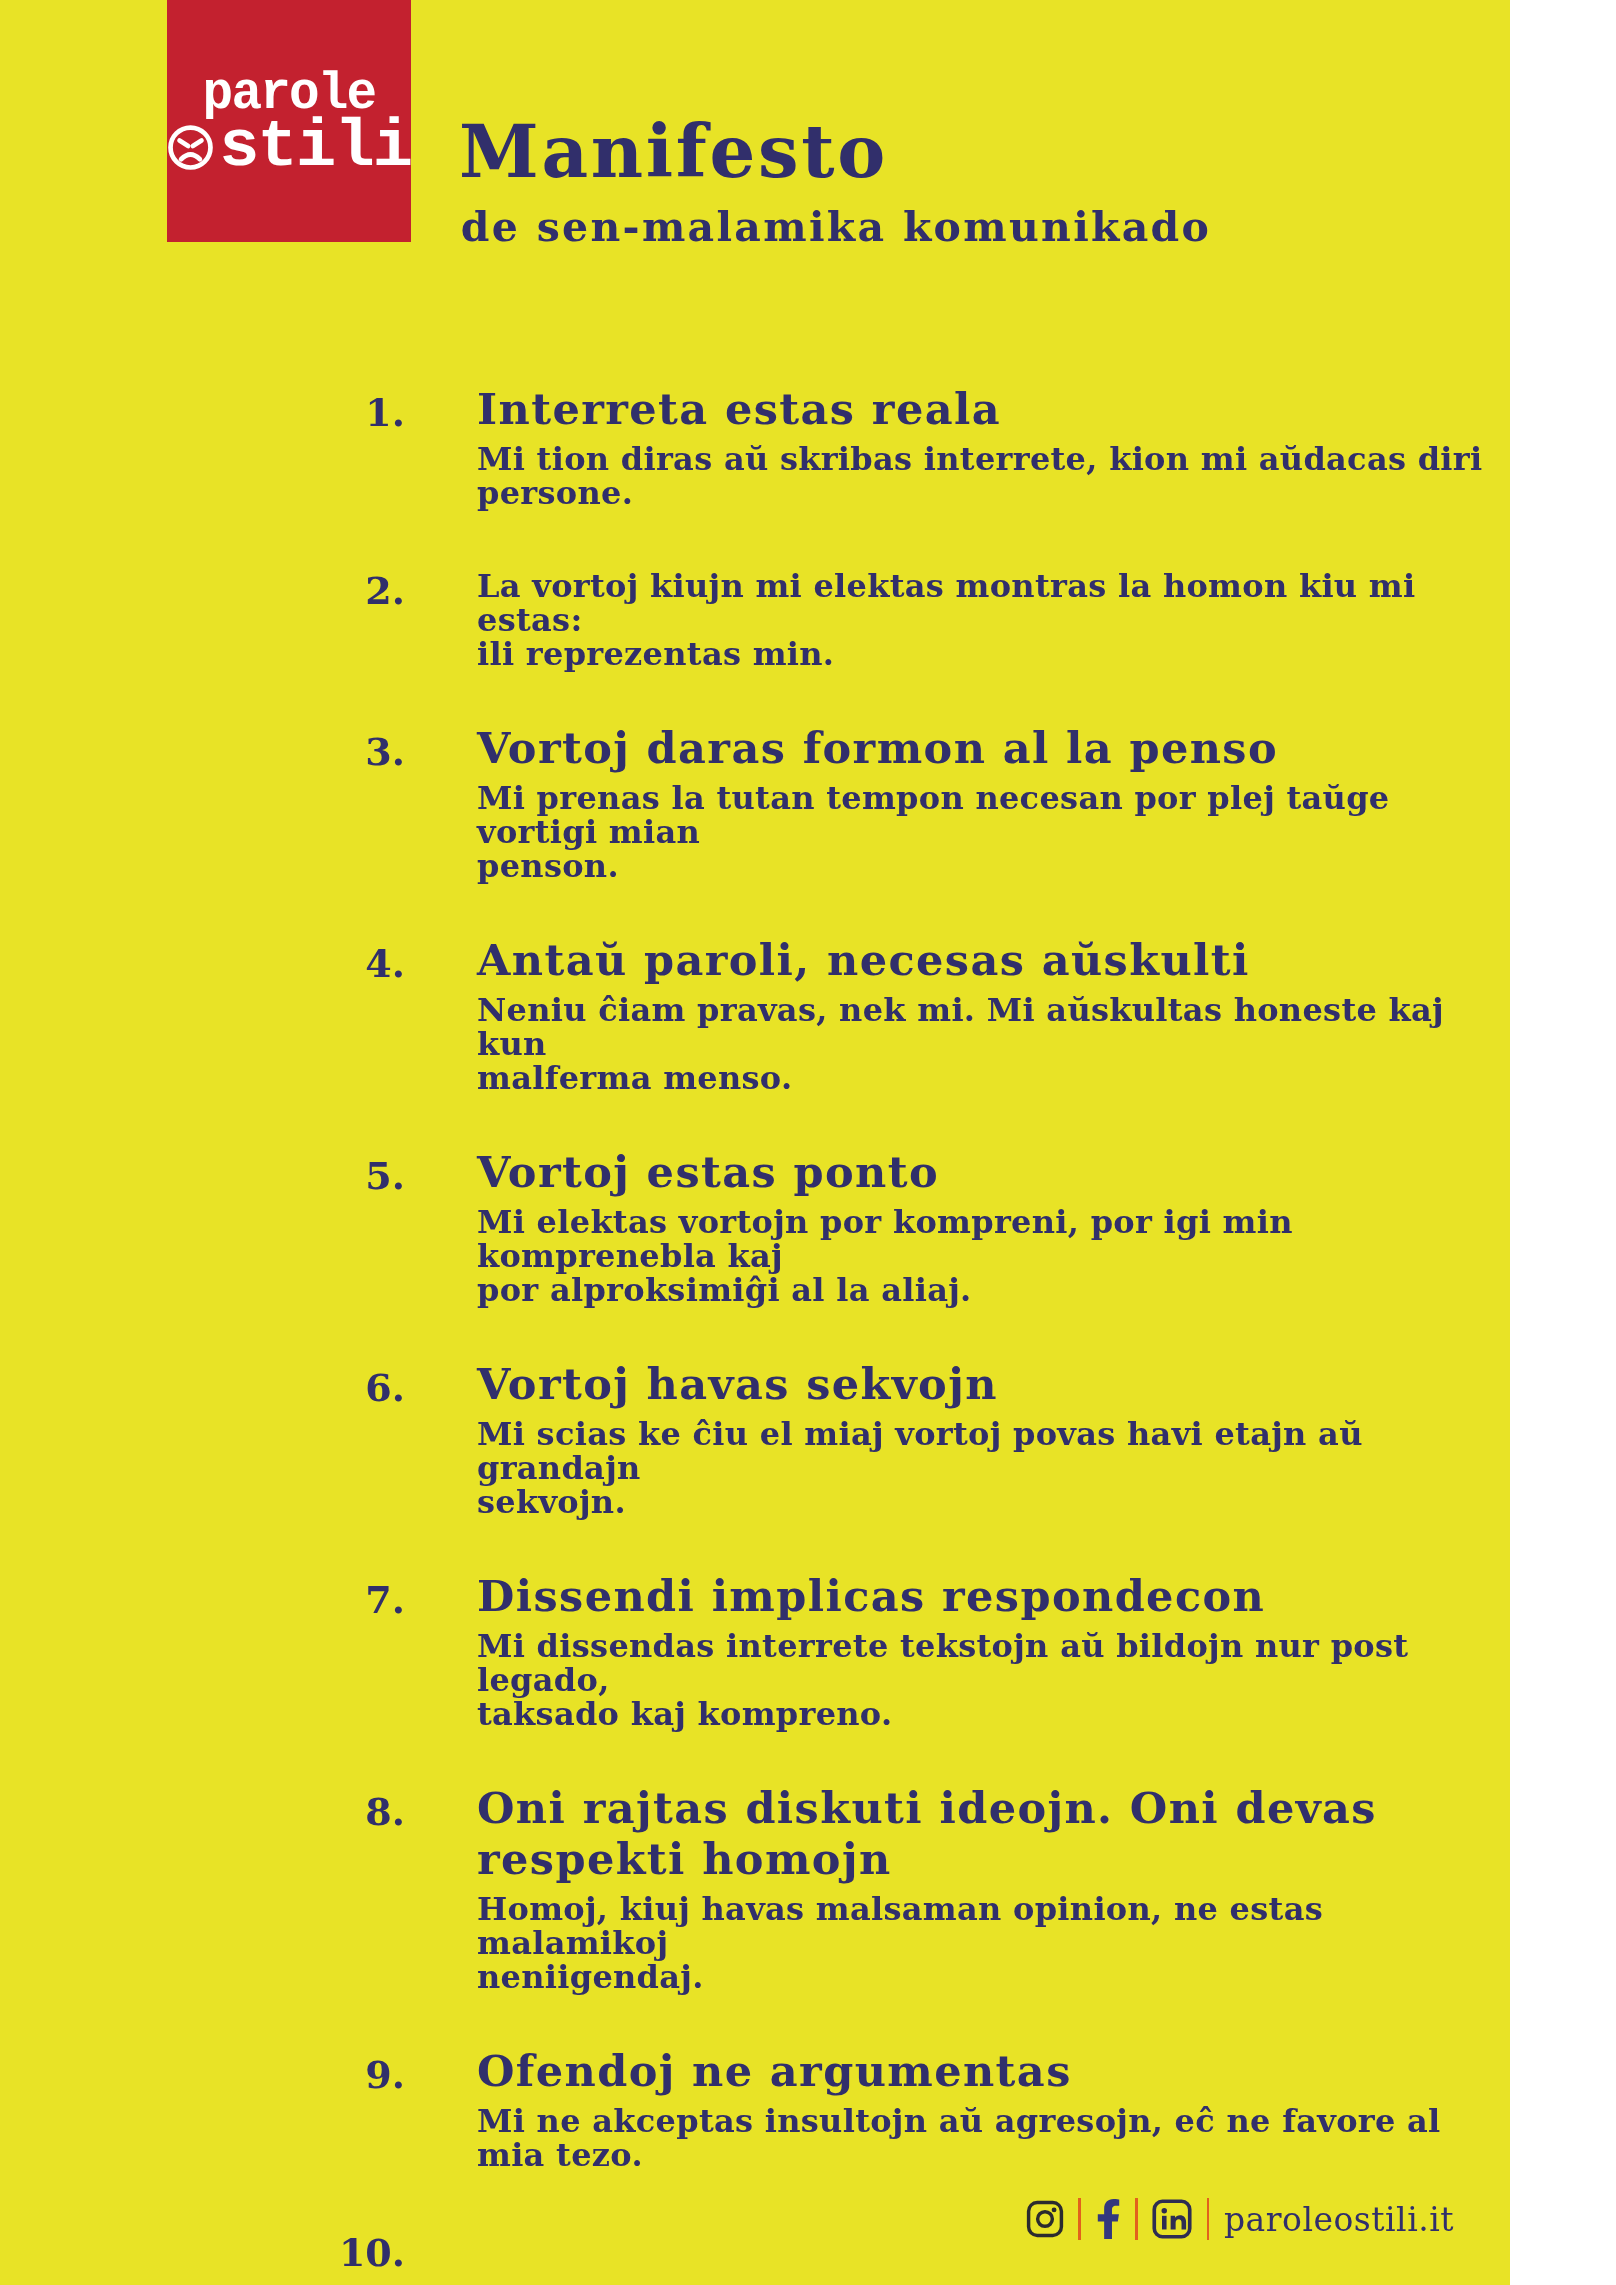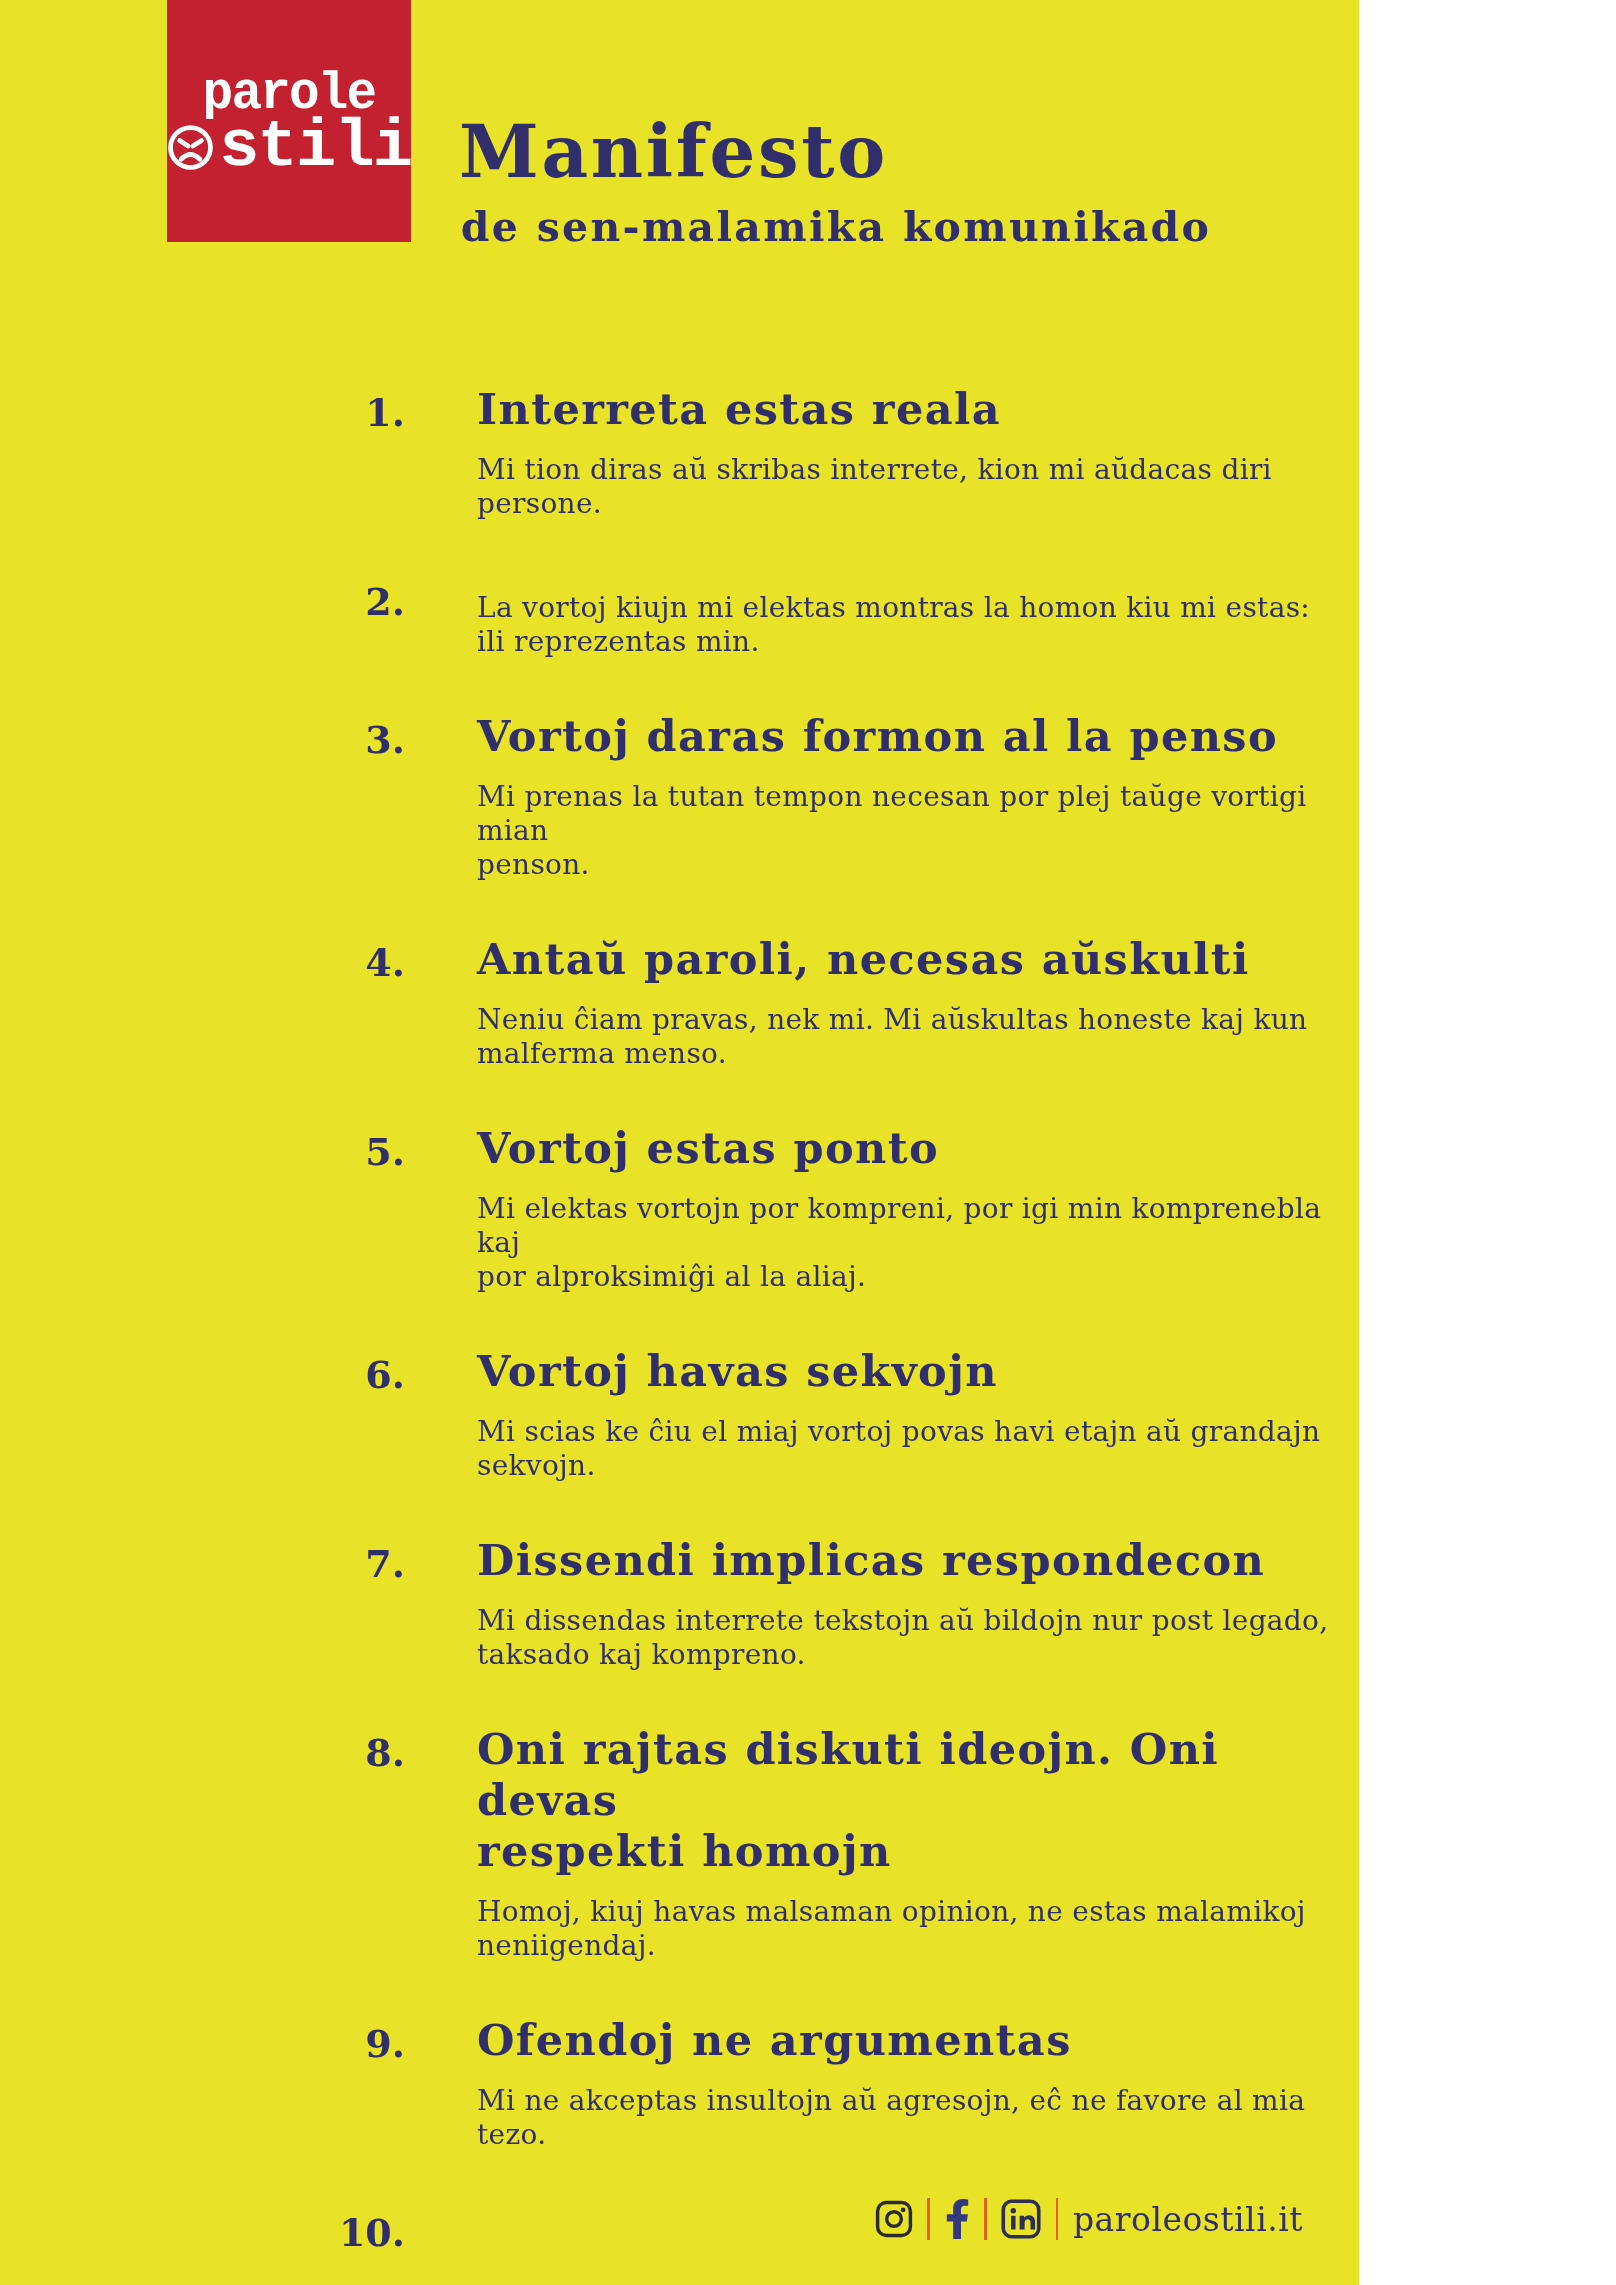--- a/index.html
+++ b/index.html
@@ -1,18 +1,18 @@
 <!DOCTYPE html>
 <html style="--yellow: #e8e326; --navy: #312f6b; --red: #c3212f; --divider: #e2611c; --ig: #2b2b2e; --fb: #33387d; --li: #2e2d52; --logo_text: #ffffff;font-size:14.5px"><head>
 <meta charset="utf-8">
 <style>
   html,body{margin:0;padding:0;}
   .poster{
     position:relative;
-    width:1359px;height:2285px;
+    width:1510px;height:2285px;
     background:var(--yellow,#e8e326);
     font-family:"DejaVu Serif", serif;
     overflow:hidden;
   }
   
   .logo{
     position:absolute;left:167px;top:0;
     width:244px;height:242px;
     background:var(--red,#c3212f);
     display:flex;flex-direction:column;
@@ -42,22 +42,22 @@
   }
   .item-num{
     text-align:right;font-weight:bold;font-size:38px;line-height:48px;
     padding-top:4.5px;
   }
   .item-title{
     font-weight:bold;font-size:43px;line-height:51px;letter-spacing:1.4px;
     white-space:pre-line;
   }
   .item-body{
-    font-weight:normal;font-size:28px;line-height:34px;letter-spacing:0.3px;
-    margin-top:18px;white-space:pre-line;max-width:1013px;
+    font-weight:bold;font-size:32px;line-height:34px;letter-spacing:0.3px;
+    margin-top:7px;white-space:pre-line;max-width:1013px;
   }
   
   .footer{
     position:absolute;right:56px;bottom:45px;
     display:flex;align-items:center;gap:14.5px;
   }
   .footer .sep{width:2.7px;height:42px;background:var(--divider,#e2611c);}
   .icon-instagram{color:var(--ig,#2b2b2e);height:38px;width:38px;display:block;}
   .icon-facebook{color:var(--fb,#33387d);height:40px;display:block;}
   .icon-linkedin{color:var(--li,#2e2d52);height:40px;width:40px;display:block;}

